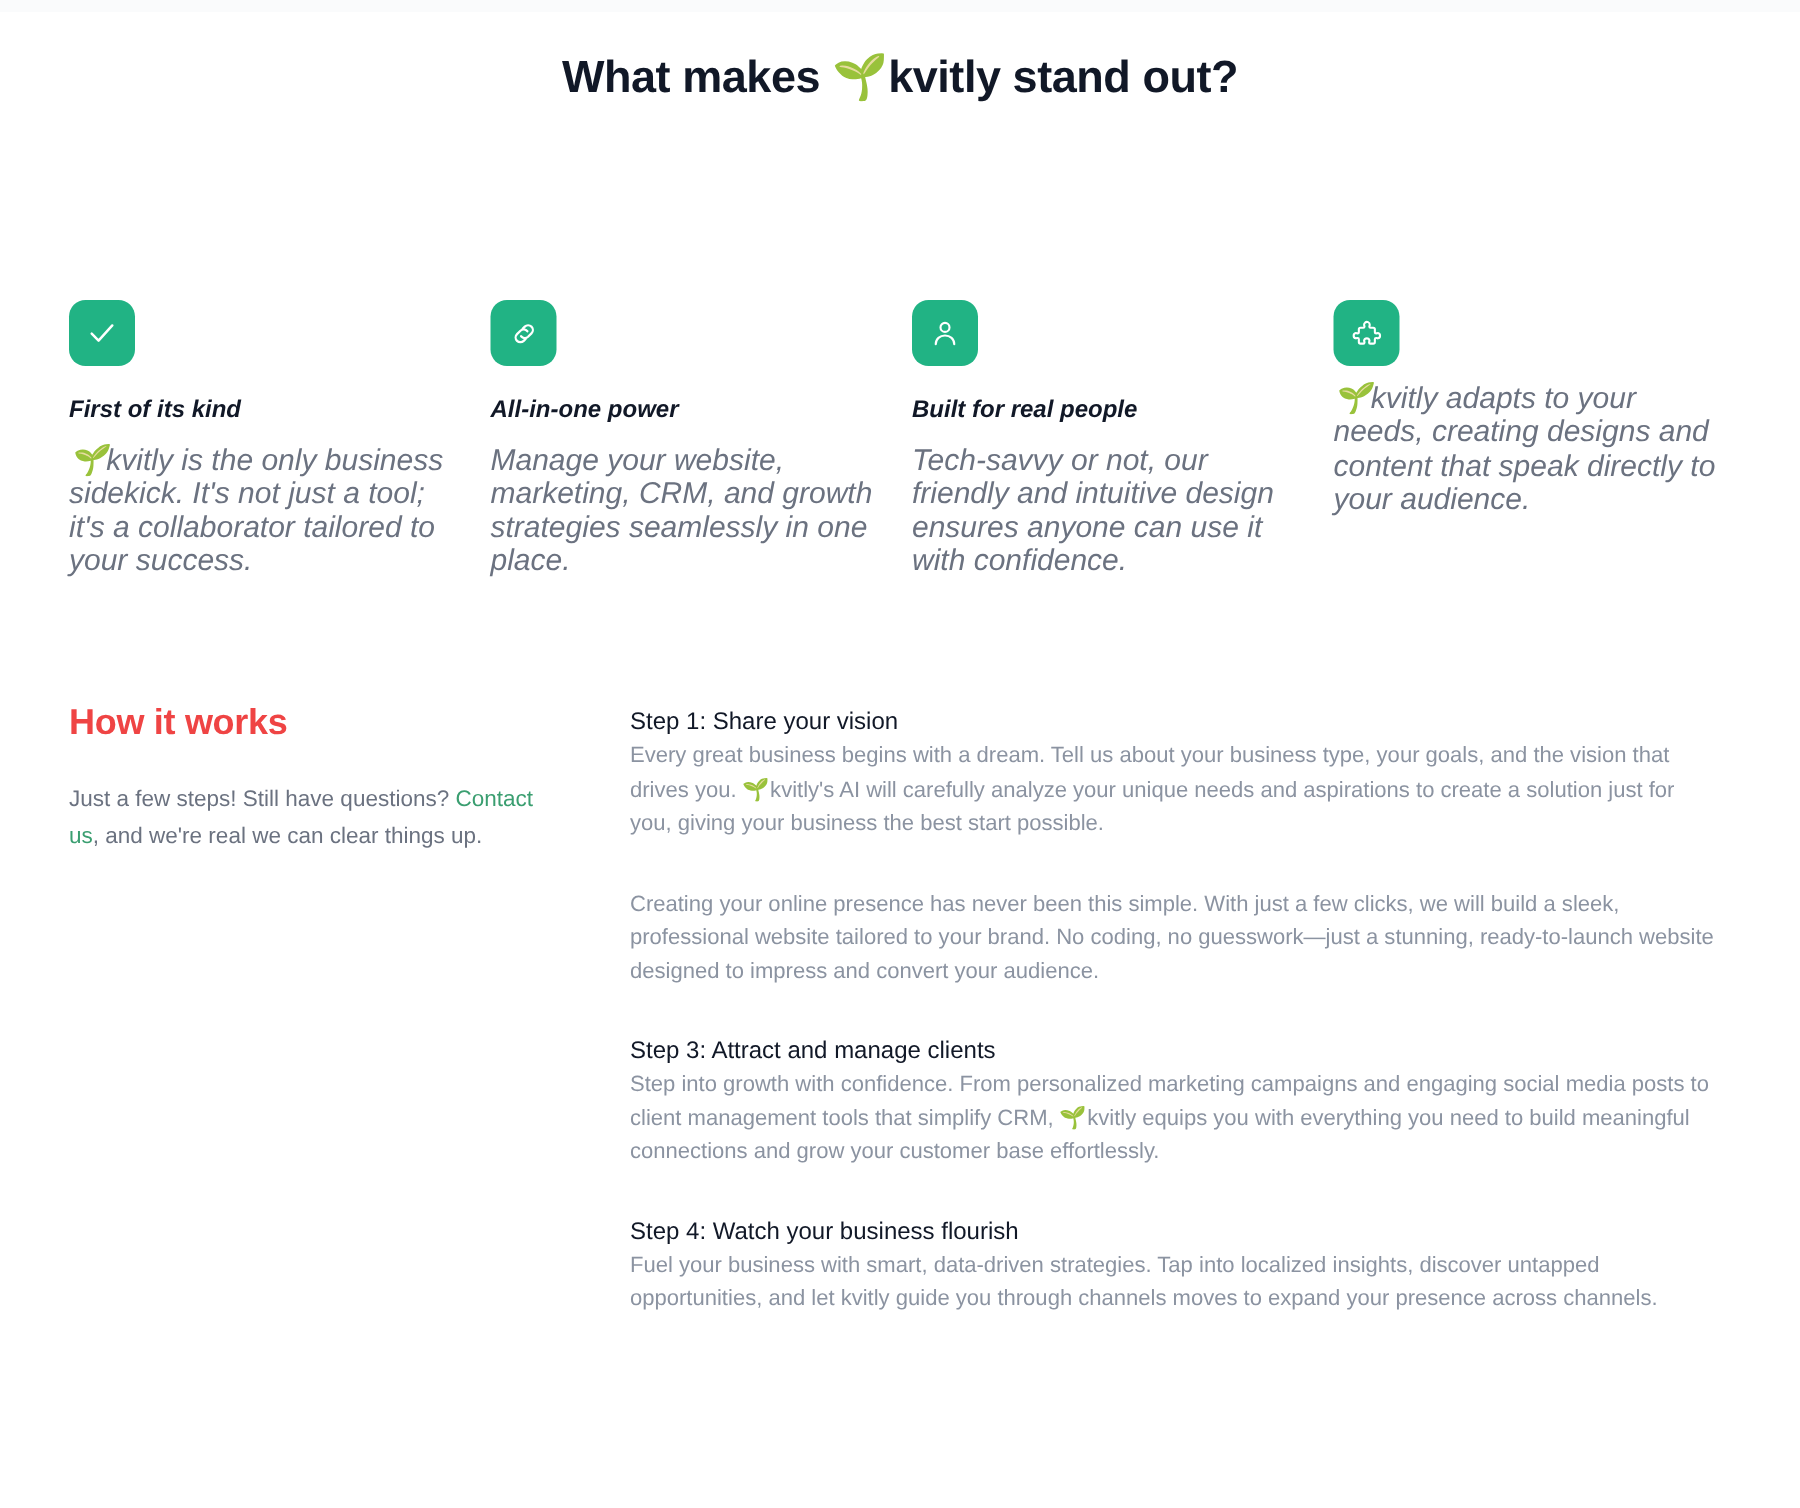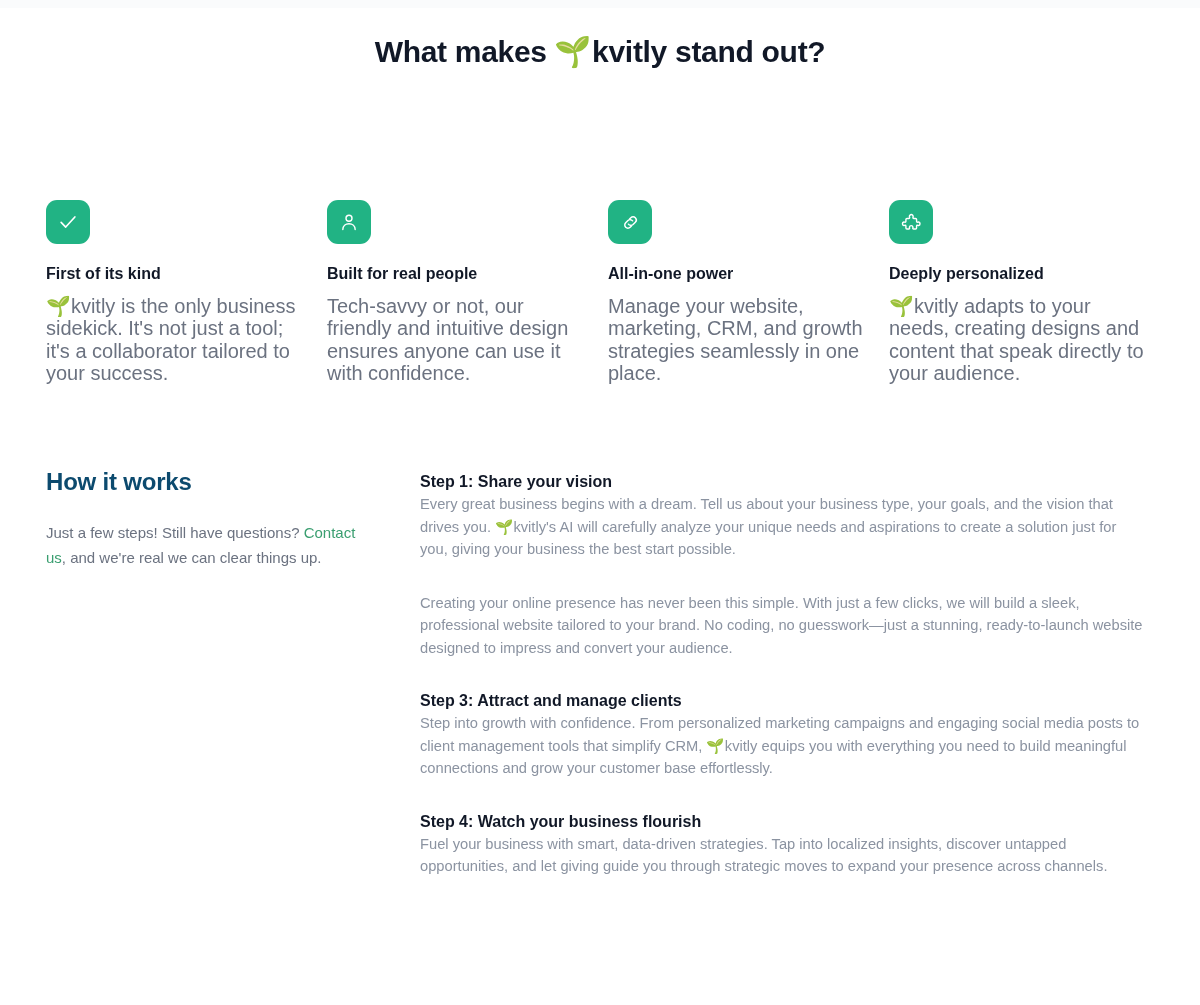--- a/index.html
+++ b/index.html
@@ -60,21 +60,21 @@
   .features {
     position: absolute;
     top: 200px;
     left: 46px;
     width: 1108px;
     display: grid;
     grid-template-columns: repeat(4, 281px);
     column-gap: 0;
   }
 
-  .feature { width: 256px; }
+  .feature { width: 256px; font-style: italic; }
 
   .feature-icon {
     width: 44px;
     height: 44px;
     border-radius: 11px;
     background: #21b384;
     display: flex;
     align-items: center;
     justify-content: center;
   }
@@ -104,21 +104,21 @@
     width: 1110px;
     display: flex;
   }
 
   .how-left { width: 374px; flex: 0 0 374px; }
 
   .how-title {
     font-size: 24px;
     line-height: 32px;
     font-weight: bold;
-    color: #0c4a6e;
+    color: #ef4444;
     letter-spacing: -0.2px;
   }
 
   .how-sub {
     margin-top: 22px;
     font-size: 15px;
     line-height: 25px;
     color: #6b7280;
     max-width: 312px;
   }
@@ -129,21 +129,21 @@
   }
 
   .how-right { flex: 1 1 auto; padding-top: 5px; }
 
   .step { margin-bottom: 31px; }
   .step:last-child { margin-bottom: 0; }
 
   .step-title {
     font-size: 16px;
     line-height: 22px;
-    font-weight: bold;
+    font-weight: normal;
     color: #111827;
   }
 
   .step-desc {
     font-size: 14.7px;
     line-height: 22.5px;
     color: #8b93a1;
     max-width: 724px;
   }
 </style>
@@ -165,47 +165,46 @@
         <svg width="22" height="22" viewBox="0 0 24 24" fill="none" stroke="#ffffff" stroke-width="1.8" stroke-linecap="round" stroke-linejoin="round" aria-hidden="true">
           <polyline points="4.5,12.5 9.5,17.5 19.5,6.5"></polyline>
         </svg>
       </div>
       <div class="feature-title">First of its kind</div>
       <div class="feature-desc"><span class="seed">🌱</span><span>kvitly is the only business sidekick. It's not just a tool; it's a collaborator tailored to your success.</span></div>
     </div>
 
     <div class="feature">
       <div class="feature-icon">
+        <svg width="21" height="21" viewBox="0 0 24 24" fill="none" stroke="#ffffff" stroke-width="1.7" stroke-linecap="round" stroke-linejoin="round" aria-hidden="true">
+          <path d="M9.6 13.9a3.6 3.6 0 0 0 5.3.4l2.6-2.6a3.6 3.6 0 0 0-5.1-5.1l-1.5 1.5"></path>
+          <path d="M14.4 10.1a3.6 3.6 0 0 0-5.3-.4l-2.6 2.6a3.6 3.6 0 0 0 5.1 5.1l1.5-1.5"></path>
+        </svg>
+      </div>
+      <div class="feature-title">All-in-one power</div>
+      <div class="feature-desc"><span class="seed"></span><span>Manage your website, marketing, CRM, and growth strategies seamlessly in one place.</span></div>
+    </div>
+
+    <div class="feature">
+      <div class="feature-icon">
         <svg width="20" height="20" viewBox="0 0 24 24" fill="none" stroke="#ffffff" stroke-width="1.7" stroke-linecap="round" stroke-linejoin="round" aria-hidden="true">
           <circle cx="12" cy="7.5" r="3.6"></circle>
           <path d="M4.6 21c0-4.3 3.3-7 7.4-7s7.4 2.7 7.4 7"></path>
         </svg>
       </div>
       <div class="feature-title">Built for real people</div>
       <div class="feature-desc"><span class="seed"></span><span>Tech-savvy or not, our friendly and intuitive design ensures anyone can use it with confidence.</span></div>
     </div>
 
     <div class="feature">
       <div class="feature-icon">
-        <svg width="21" height="21" viewBox="0 0 24 24" fill="none" stroke="#ffffff" stroke-width="1.7" stroke-linecap="round" stroke-linejoin="round" aria-hidden="true">
-          <path d="M9.6 13.9a3.6 3.6 0 0 0 5.3.4l2.6-2.6a3.6 3.6 0 0 0-5.1-5.1l-1.5 1.5"></path>
-          <path d="M14.4 10.1a3.6 3.6 0 0 0-5.3-.4l-2.6 2.6a3.6 3.6 0 0 0 5.1 5.1l1.5-1.5"></path>
-        </svg>
-      </div>
-      <div class="feature-title">All-in-one power</div>
-      <div class="feature-desc"><span class="seed"></span><span>Manage your website, marketing, CRM, and growth strategies seamlessly in one place.</span></div>
-    </div>
-
-    <div class="feature">
-      <div class="feature-icon">
         <svg width="21" height="21" viewBox="0 0 24 24" fill="none" stroke="#ffffff" stroke-width="1.6" stroke-linecap="round" stroke-linejoin="round" aria-hidden="true">
           <path d="M10.3 3.6a2.1 2.1 0 0 1 3.6 1.5c0 .6-.3 1-.3 1.4 0 .5.4.9.9.9h2.1c.7 0 1.2.5 1.2 1.2v2.2c0 .5.4.9.9.9.4 0 .8-.3 1.4-.3a2.1 2.1 0 0 1 0 4.1c-.6 0-1-.3-1.4-.3-.5 0-.9.4-.9.9v2.2c0 .7-.5 1.2-1.2 1.2h-2.3c-.5 0-.9-.4-.9-.9 0-.4.3-.8.3-1.4a2.1 2.1 0 0 0-4.1 0c0 .6.3 1 .3 1.4 0 .5-.4.9-.9.9H6.8c-.7 0-1.2-.5-1.2-1.2v-2.2c0-.5-.4-.9-.9-.9-.4 0-.8.3-1.4.3a2.1 2.1 0 0 1 0-4.1c.6 0 1 .3 1.4.3.5 0 .9-.4.9-.9V8.6c0-.7.5-1.2 1.2-1.2h2.2c.5 0 .9-.4.9-.9 0-.4-.3-.8-.3-1.4 0-.6.2-1.1.7-1.5z"></path>
         </svg>
       </div>
-      <div class="feature-title">Deeply personalized</div>
       <div class="feature-desc"><span class="seed">🌱</span><span>kvitly adapts to your needs, creating designs and content that speak directly to your audience.</span></div>
     </div>
 
   </div>
 
   <div class="how">
 
     <div class="how-left">
       <h2 class="how-title">How it works</h2>
       <p class="how-sub"><span>Just a few steps! Still have questions? </span><a class="how-link" href="#">Contact us</a><span>, and we're real we can clear things up.</span></p>
@@ -222,19 +221,19 @@
         <div class="step-desc"><span>Creating your online presence has never been this simple. With just a few clicks, we will build a sleek, professional website tailored to your brand. No coding, no guesswork—just a stunning, ready-to-launch website designed to impress and convert your audience.</span><span class="seed"></span><span></span></div>
       </div>
 
       <div class="step">
         <div class="step-title">Step 3: Attract and manage clients</div>
         <div class="step-desc"><span>Step into growth with confidence. From personalized marketing campaigns and engaging social media posts to client management tools that simplify CRM, </span><span class="seed">🌱</span><span>kvitly equips you with everything you need to build meaningful connections and grow your customer base effortlessly.</span></div>
       </div>
 
       <div class="step">
         <div class="step-title">Step 4: Watch your business flourish</div>
-        <div class="step-desc"><span>Fuel your business with smart, data-driven strategies. Tap into localized insights, discover untapped opportunities, and let giving guide you through strategic moves to expand your presence across channels.</span><span class="seed"></span><span></span></div>
+        <div class="step-desc"><span>Fuel your business with smart, data-driven strategies. Tap into localized insights, discover untapped opportunities, and let kvitly guide you through channels moves to expand your presence across channels.</span><span class="seed"></span><span></span></div>
       </div>
 
     </div>
   </div>
 
 </div>
 
 </body></html>

